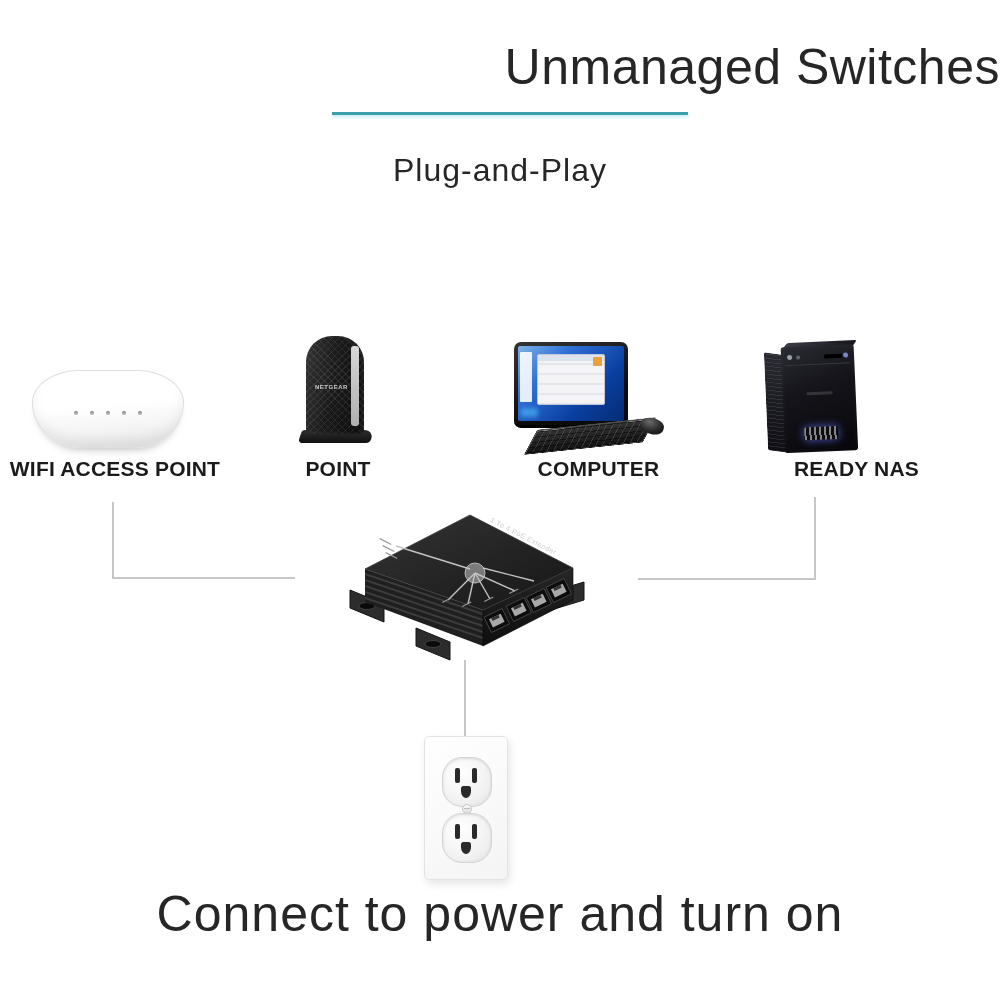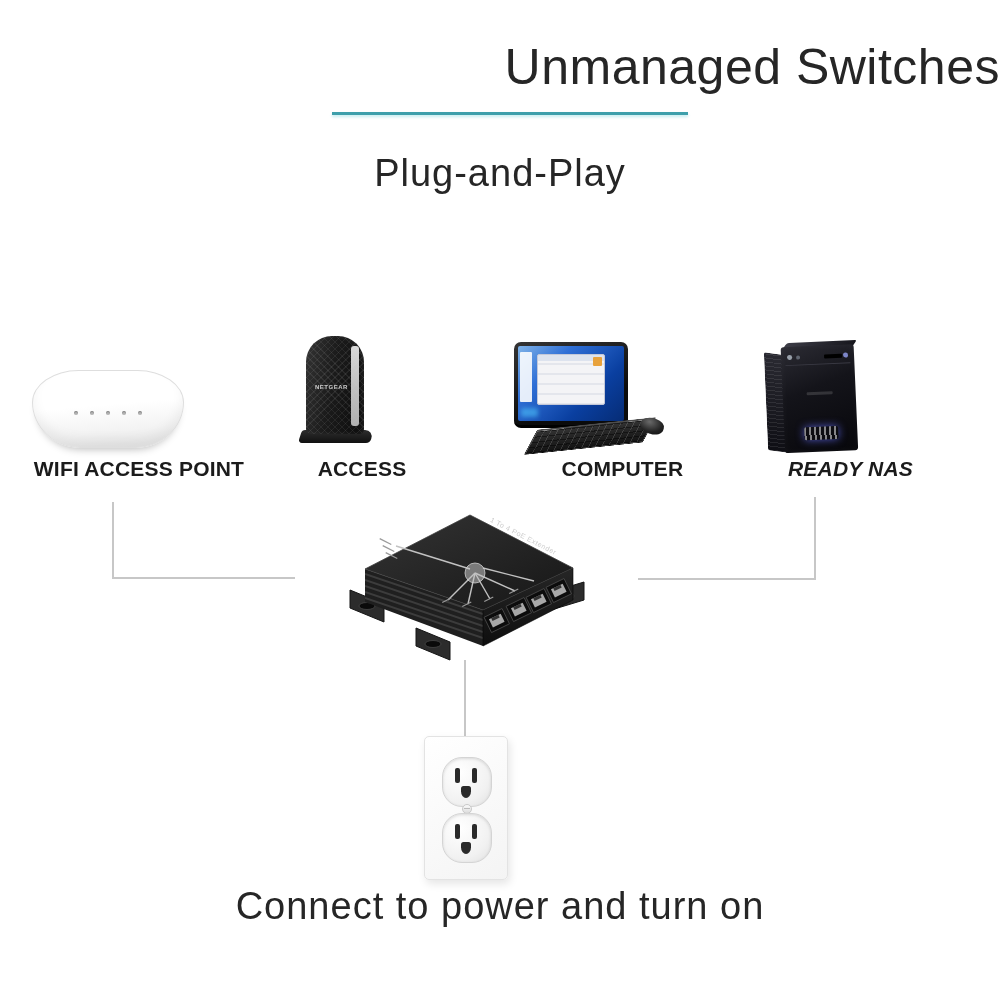--- a/index.html
+++ b/index.html
@@ -11,31 +11,31 @@
   .title{
     position:absolute;top:38px;left:0;width:1000px;text-align:right;
     font-size:50px;color:#262626;letter-spacing:0.5px;
   }
   .title-underline{
     position:absolute;top:112px;left:332px;width:356px;height:3px;
     background:#3d9fab;box-shadow:0 2px 3px rgba(120,210,220,.45);
   }
   .subtitle{
     position:absolute;top:152px;left:0;width:1000px;text-align:center;
-    font-size:38px;color:#262626;letter-spacing:1px;
+    font-size:32px;color:#262626;letter-spacing:1px;
   }
   
   .dev-label{
     position:absolute;top:457px;font-size:21px;font-weight:700;color:#1b1b1b;
-    text-align:center;letter-spacing:0.2px;white-space:nowrap;margin-left:24px;
+    text-align:center;letter-spacing:0.2px;white-space:nowrap;
   }
   .lbl-ap{left:0;width:230px;}
   .lbl-modem{left:258px;width:160px;}
   .lbl-computer{left:516px;width:165px;}
-  .lbl-nas{left:744px;width:165px;font-style:italic;}
+  .lbl-nas{left:774px;width:165px;}
   
   .cline{position:absolute;background:#c7c7c7;}
   .l-left-v{left:112px;top:502px;width:2px;height:77px;}
   .l-left-h{left:112px;top:577px;width:183px;height:2px;}
   .l-right-v{left:814px;top:497px;width:2px;height:83px;}
   .l-right-h{left:638px;top:578px;width:178px;height:2px;}
   .l-power{left:464px;top:660px;width:2px;height:78px;}
   
   .ap{
     position:absolute;left:32px;top:370px;width:150px;height:76px;
@@ -159,21 +159,21 @@
     border-radius:3px 3px 6px 6px / 3px 3px 8px 8px;
   }
   .screw{
     position:absolute;left:37px;top:67px;width:8px;height:8px;border-radius:50%;
     background:linear-gradient(#fafafa,#dcdcdc);border:1px solid #c9c9c9;
   }
   .screw:after{content:"";position:absolute;left:1px;top:3px;width:6px;height:1px;background:#bbb;}
   
   .caption{
     position:absolute;top:885px;left:0;width:1000px;text-align:center;
-    font-size:38px;color:#262626;letter-spacing:1px;
+    font-size:50px;color:#262626;letter-spacing:1px;
   }
 </style>
 </head>
 <body>
 
 <div class="canvas">
 
   <div class="title">Unmanaged Switches</div>
   <div class="title-underline"></div>
   <div class="subtitle">Plug-and-Play</div>
@@ -189,21 +189,21 @@
   </div>
   <div class="dev-label lbl-ap">WIFI ACCESS POINT</div>
 
   <div class="modem">
     <div class="modem-base"></div>
     <div class="modem-body">
       <div class="modem-strip"></div>
       <div class="modem-brand">NETGEAR</div>
     </div>
   </div>
-  <div class="dev-label lbl-modem">ACCESS</div>
+  <div class="dev-label lbl-modem">POINT</div>
 
   <div class="computer">
     <div class="monitor">
       <div class="screen">
         <div class="scr-side"></div>
         <div class="scr-win"></div>
         <div class="scr-folder"></div>
         <div class="scr-glow"></div>
       </div>
     </div>

